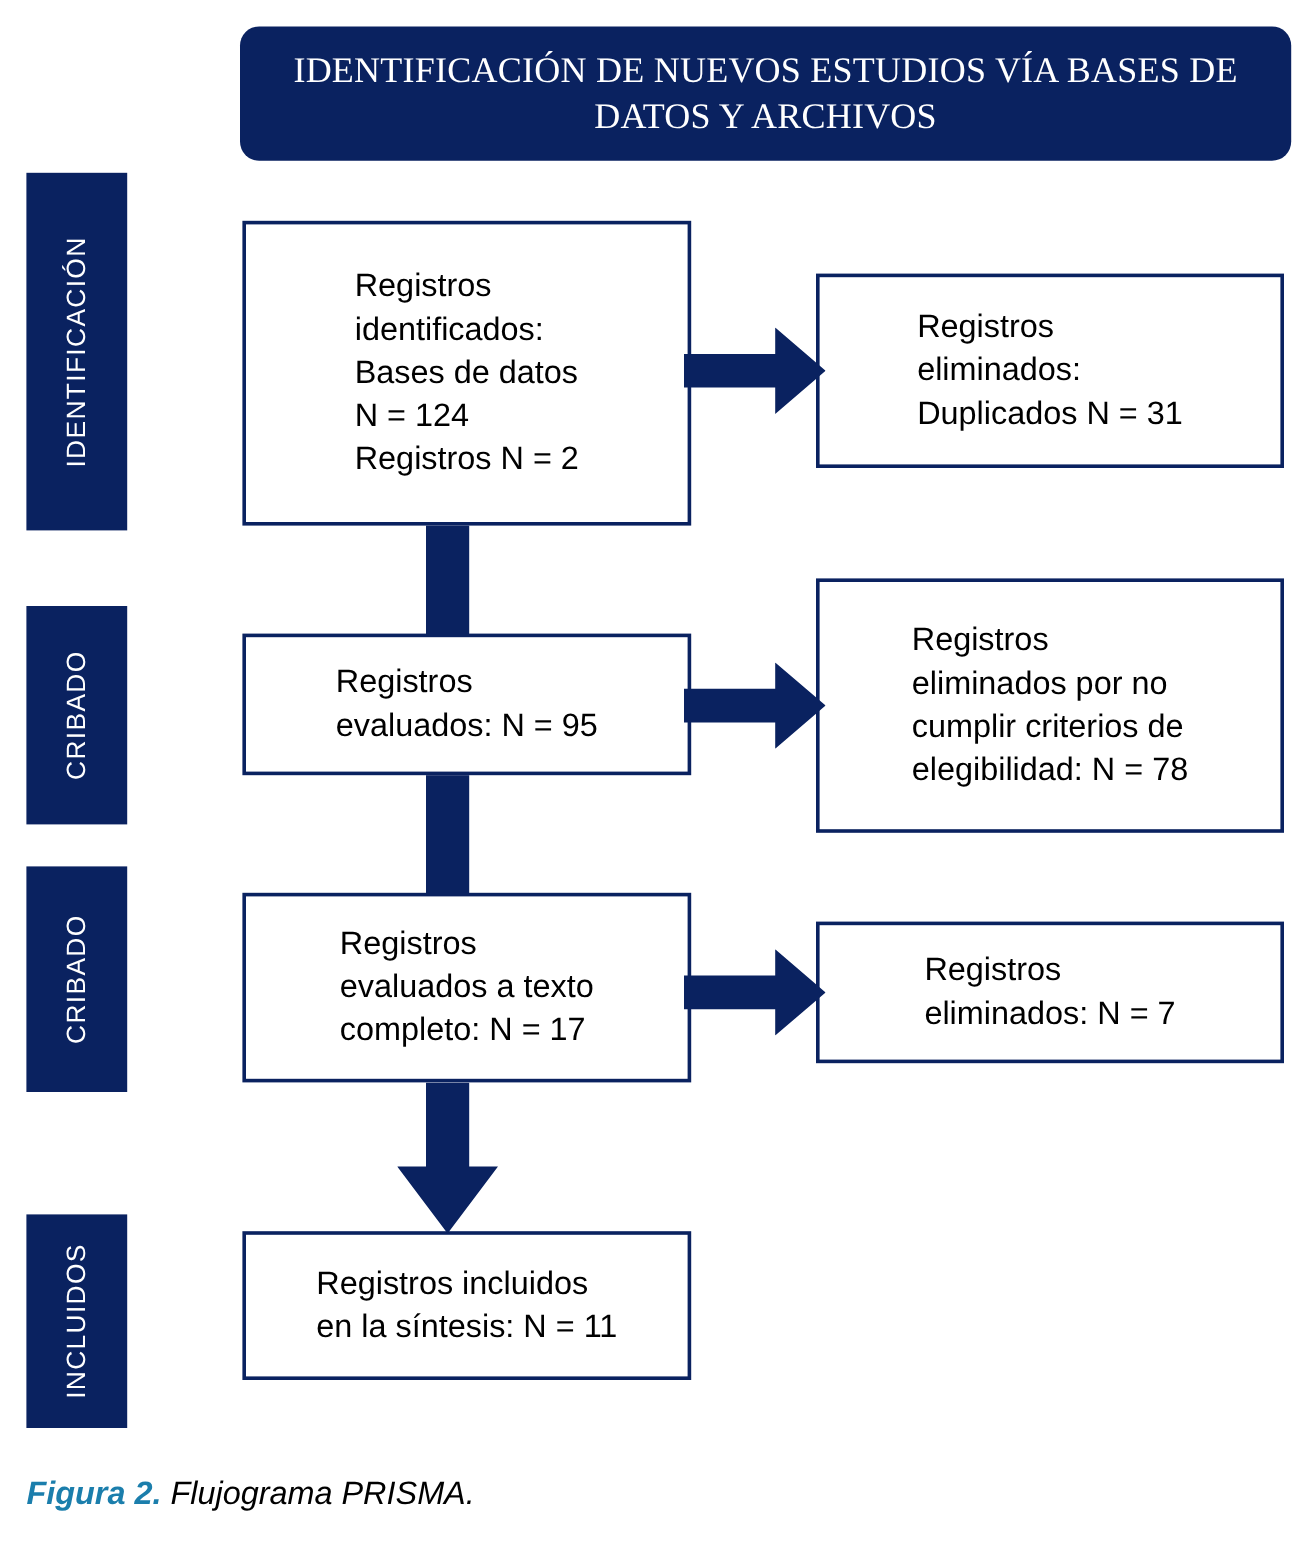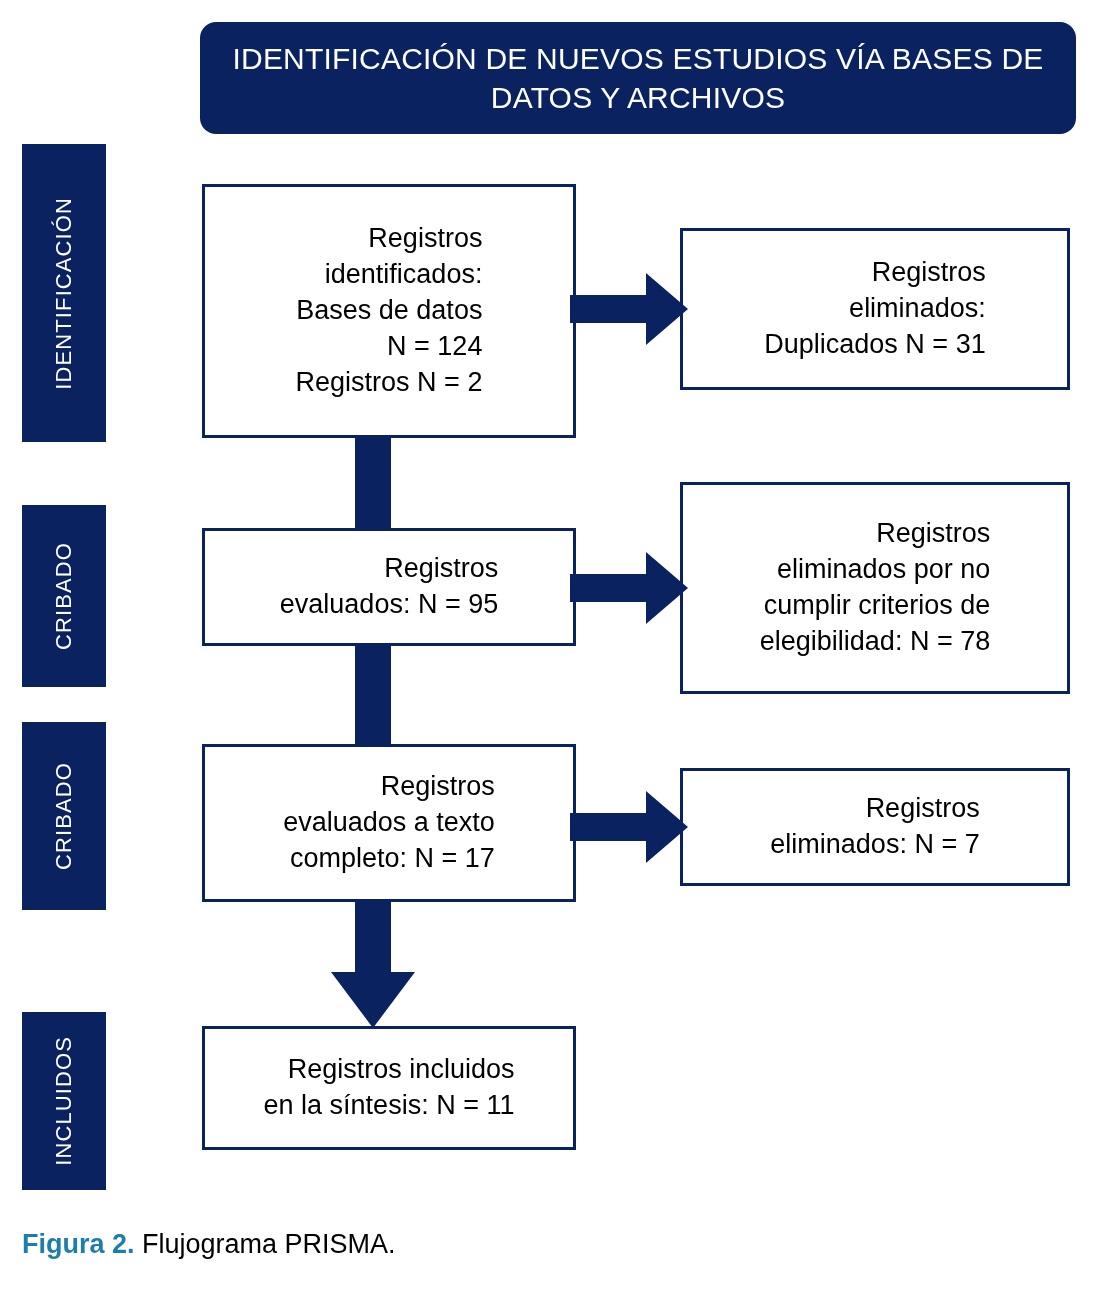--- a/index.html
+++ b/index.html
@@ -29,20 +29,21 @@
     left: 200px;
     top: 22px;
     width: 876px;
     height: 112px;
     background: #0A2260;
     border-radius: 16px;
     display: flex;
     align-items: center;
     box-sizing: border-box;
     padding: 20px 26px;
+    font-family: Liberation Serif, serif;
   }
   .header-banner-text {
     color: #ffffff;
     font-size: 30px;
     line-height: 1.30;
     text-align: center;
     letter-spacing: 0.2px;
     font-weight: 400;
   }
 
@@ -76,21 +77,21 @@
     border: 3px solid #0A2260;
     box-sizing: border-box;
     display: flex;
     align-items: center;
     justify-content: center;
     padding: 6px 10px;
   }
   .flow-box-text {
     font-size: 27px;
     line-height: 1.33;
-    text-align: right;
+    text-align: left;
     color: #000000;
     white-space: pre-line;
   }
 
   .box-identificados   { left: 202px; top: 184px;  width: 374px; height: 254px; }
   .box-duplicados      { left: 680px; top: 228px;  width: 390px; height: 162px; }
   .box-evaluados       { left: 202px; top: 528px;  width: 374px; height: 118px; }
   .box-no-cumplir      { left: 680px; top: 482px;  width: 390px; height: 212px; }
   .box-texto-completo  { left: 202px; top: 744px;  width: 374px; height: 158px; }
   .box-eliminados-7    { left: 680px; top: 768px;  width: 390px; height: 118px; }
@@ -129,20 +130,21 @@
 
   
   .caption {
     position: absolute;
     left: 22px;
     top: 1228px;
     font-size: 27px;
     line-height: 1.2;
     color: #000000;
     white-space: nowrap;
+    font-style: italic;
   }
   .caption-label {
     color: #1B7EAC;
     font-weight: bold;
   }
   .caption-text { color: #000000; }
 </style>
 </head>
 <body>
 

